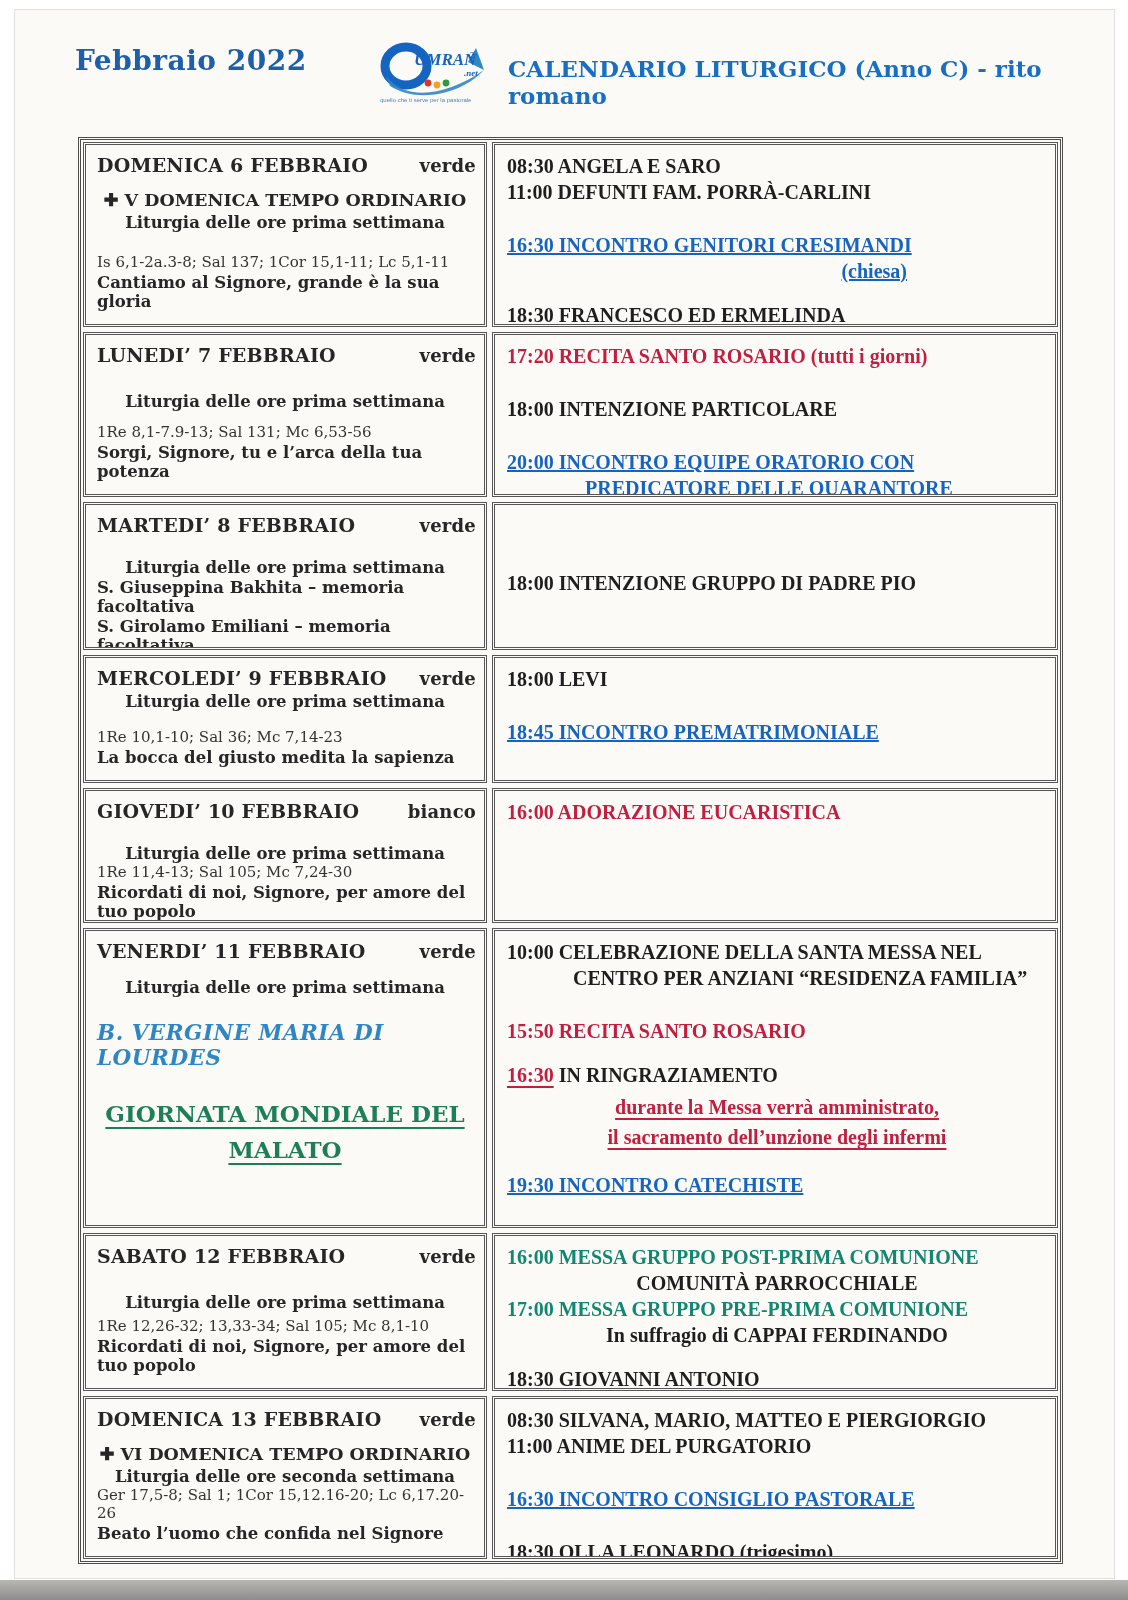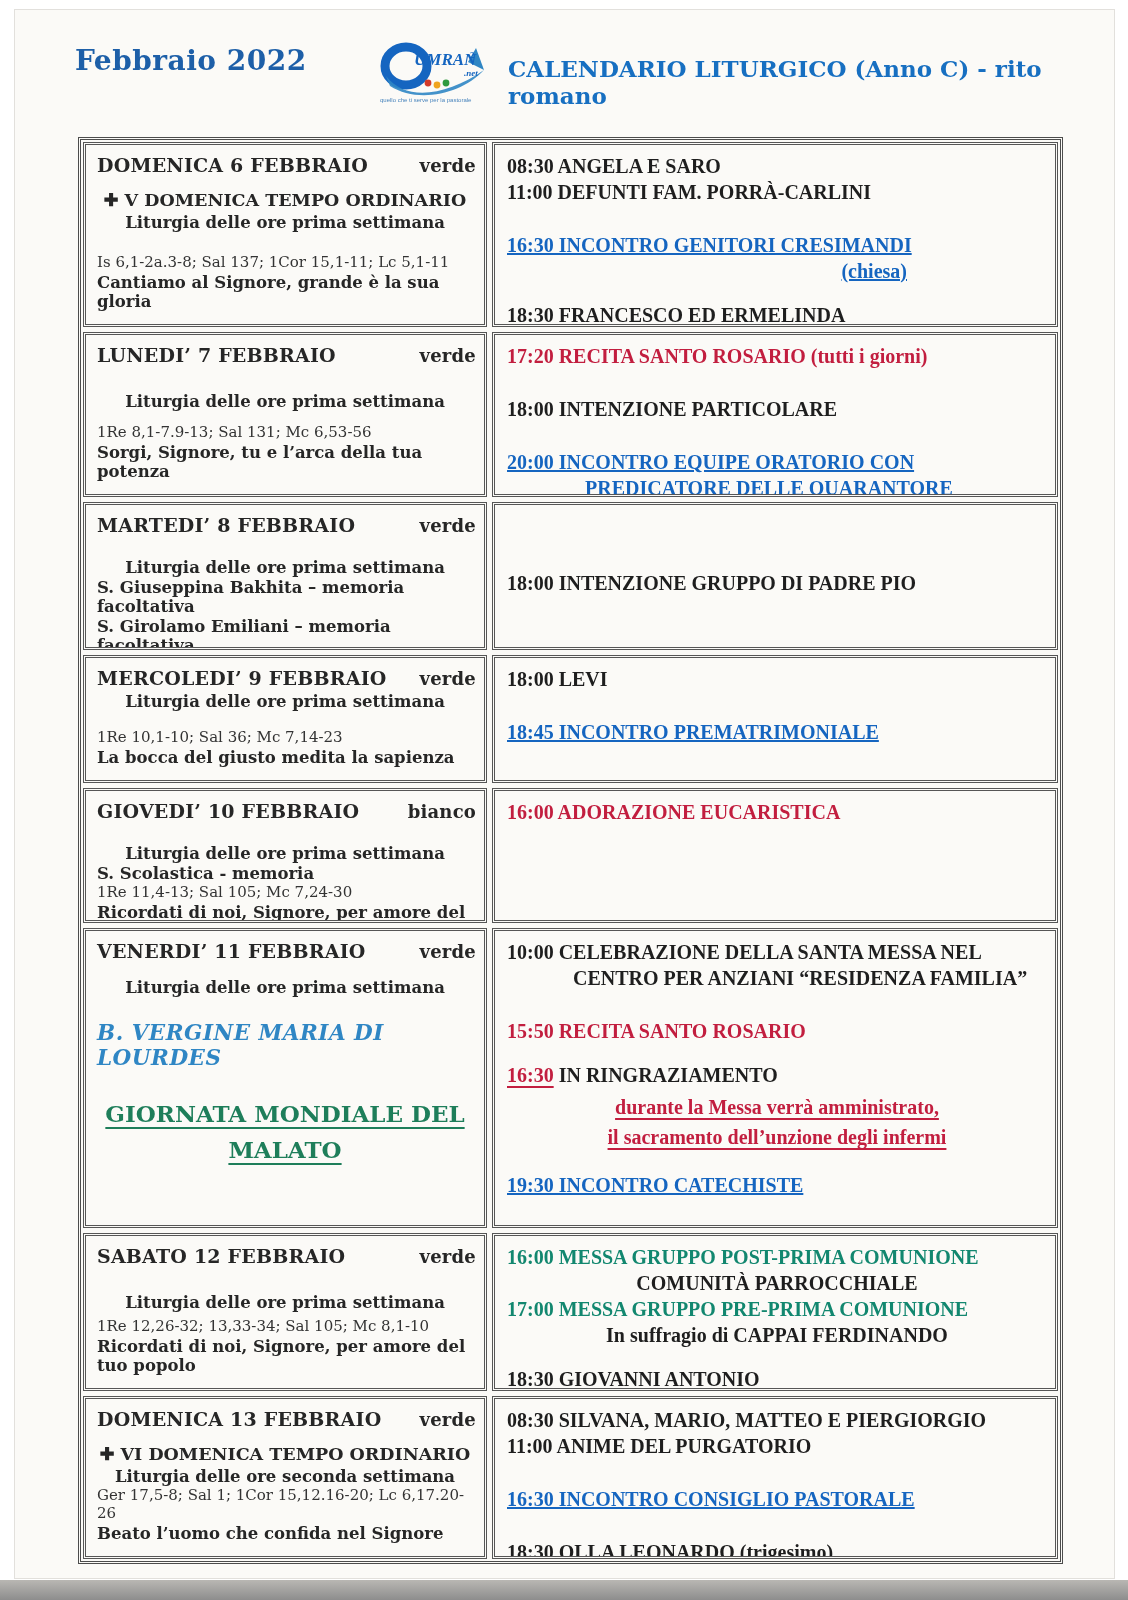--- a/index.html
+++ b/index.html
@@ -185,21 +185,20 @@
     <div class="ev">18:00 LEVI</div>
     <div class="ev c-blue mt">18:45 INCONTRO PREMATRIMONIALE</div>
   </div>
 
   <div class="cell dayc d4">
     <div class="day-head">
       <span>GIOVEDI’ 10 FEBBRAIO</span>
       <span class="color-label">bianco</span>
     </div>
     <div class="liturgy">Liturgia delle ore prima settimana</div>
-    <div class="memorial">S. Scolastica - memoria</div>
     <div class="readings-block">
       <div class="readings">1Re 11,4-13; Sal 105; Mc 7,24-30</div>
       <div class="psalm">Ricordati di noi, Signore, per amore del tuo popolo</div>
     </div>
   </div>
   <div class="cell evc">
     <div class="ev c-red">16:00 ADORAZIONE EUCARISTICA</div>
   </div>
 
   <div class="cell dayc d5">

